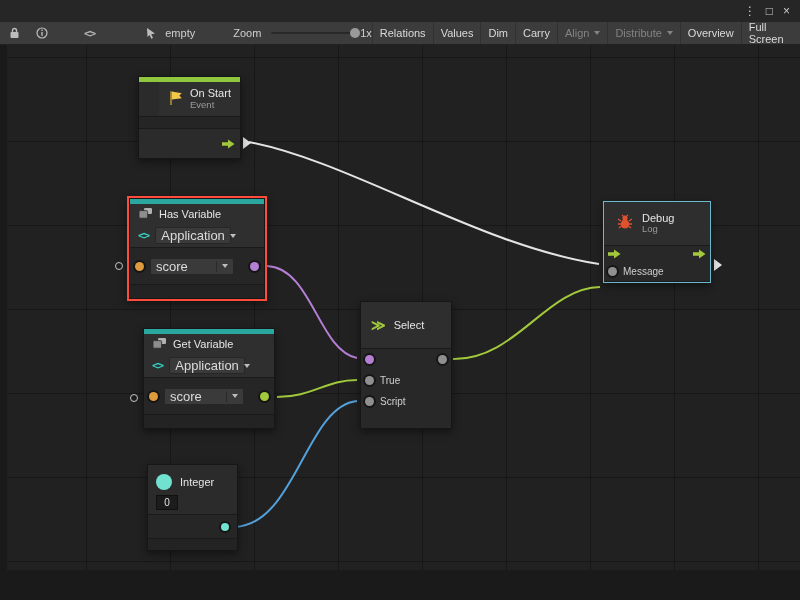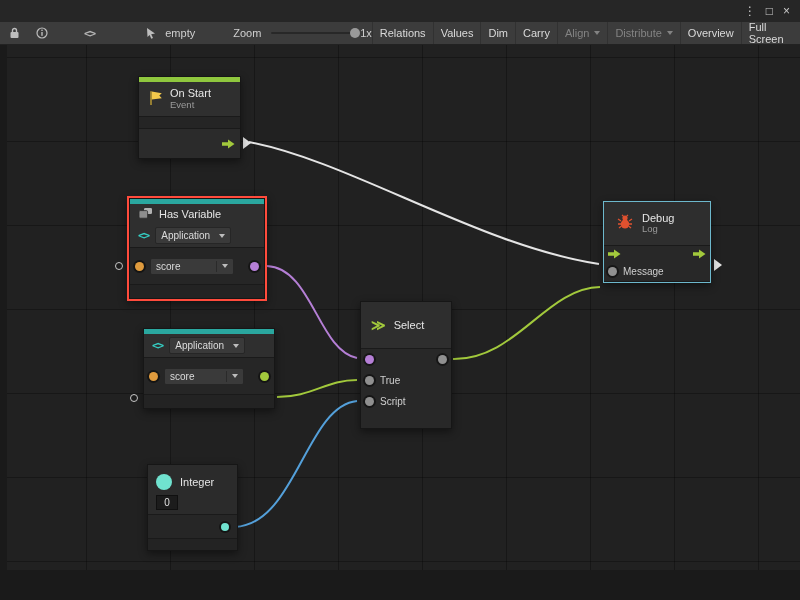--- a/index.html
+++ b/index.html
@@ -65,21 +65,21 @@
   .nbody { background:#262626; border-top:1px solid #1a1a1a; border-bottom:1px solid #1a1a1a;
            display:flex; align-items:center; }
   .bstrip { background:#232323; }
   .port { width:9px; height:9px; border-radius:50%; box-shadow:0 0 0 2px rgba(0,0,0,.45); flex:none; }
   .port.orange { background:var(--port-orange); }
   .port.purple { background:var(--port-purple); }
   .port.lime   { background:var(--port-lime); }
   .port.cyan   { background:var(--port-cyan); }
   .port.gray   { background:var(--port-gray); }
   .dd { display:flex; align-items:center; background:#3a3a3a; border:1px solid #262626;
-        border-radius:2px; height:17px; font-size:10px; color:#dcdcdc; padding:0 5px; gap:5px; }
+        border-radius:2px; height:17px; font-size:13px; color:#dcdcdc; padding:0 5px; gap:5px; }
   .dd .caret { border-top-color:#bdbdbd; }
   .dd .grow { flex:1; text-align:left; }
   .dd .divider { width:1px; height:11px; background:#2a2a2a; }
   .type-icon { color:#35cfc4; font-weight:bold; font-size:11px; letter-spacing:-1px;
                font-family:"DejaVu Sans Mono", monospace; }
   .select-icon { color:var(--port-lime); font-weight:bold; font-size:14px; line-height:1; }
   .srow { display:flex; align-items:center; gap:6px; padding:0 4px; font-size:10px; color:#cfcfcf;
           background:#282828; }
   .flow-arrow { display:block; }
 </style>
@@ -163,21 +163,21 @@
       <path d="M453,314 C516,315 546,243 600,242" stroke="#a2c93c" stroke-width="2" fill="none"></path>
     </svg>
 
   <span class="tri" style="left:243px; top:92px;"></span>
   <span class="tri" style="left:714px; top:214px;"></span>
   <span class="ring" style="left:115px; top:217px;"></span>
   <span class="ring" style="left:130px; top:349px;"></span>
 
   <div class="node" style="left:138px; top:31px; width:103px;">
     <div class="strip" style="background:var(--event-strip);"></div>
-    <div class="hdr" style="height:34px; gap:7px; padding-left:9px;">
+    <div class="hdr" style="height:34px; gap:7px; padding-left:9px;margin-left:20px;">
       <span>
         <svg width="15" height="16" viewBox="0 0 15 16">
             <path d="M3 1.2 V15" stroke="#b99a35" stroke-width="1.5"></path>
             <path d="M3.8 1.5 L13.8 3.2 L11.3 5.6 L13.8 8.2 L3.8 9.6 Z" fill="var(--flag-yellow)"></path>
           </svg>
       </span>
       <span class="col">
         <span class="ntitle">On Start</span>
         <span class="nsub">Event</span>
       </span>
@@ -219,20 +219,29 @@
           <span class="caret"></span>
         </span>
         <span class="port purple" style="margin-left:auto;"></span>
       </div>
       <div class="bstrip" style="height:13px;"></div>
     </div>
   </div>
 
   <div class="node" style="left:143px; top:283px; width:132px;">
     <div class="strip" style="background:var(--variable-strip);"></div>
+    <div class="hdr" style="height:20px; gap:6px; padding-left:8px;">
+      <span>
+        <svg width="15" height="13" viewBox="0 0 15 13">
+            <rect x="6" y="1" width="8" height="6" rx="1.2" fill="#b2b2b2"></rect>
+            <rect x="1" y="3.6" width="8.6" height="7.6" rx="1.2" fill="#8d8d8d" stroke="#2c2c2c" stroke-width="0.8"></rect>
+          </svg>
+      </span>
+      <span class="ntitle">Get Variable</span>
+    </div>
     <div class="hdr" style="height:23px; gap:6px; padding-left:8px;">
       <span class="type-icon">&lt;&gt;</span>
       <span class="dd" style="width:76px;">
         <span class="grow">Application</span>
         <span class="caret"></span>
       </span>
     </div>
     <div class="nbody" style="height:38px; padding:0 5px; gap:6px;">
       <span class="port orange"></span>
       <span class="dd" style="width:80px;">

